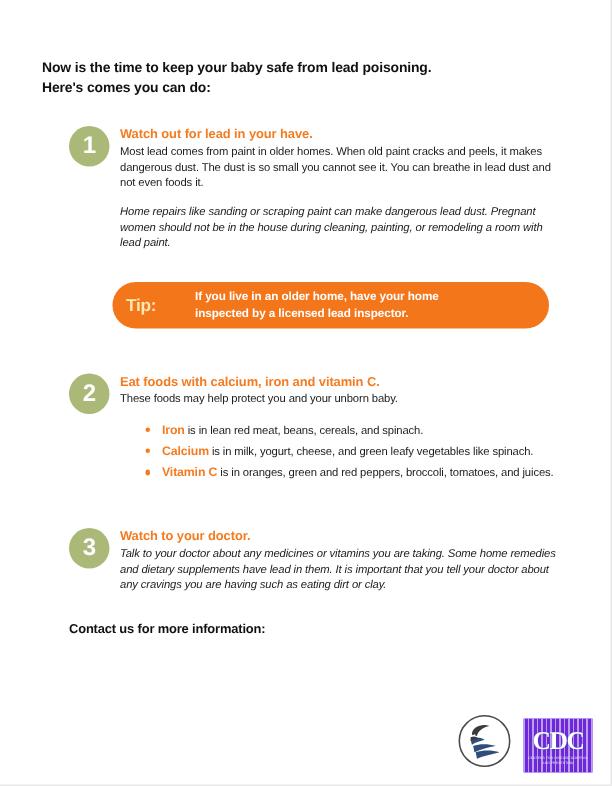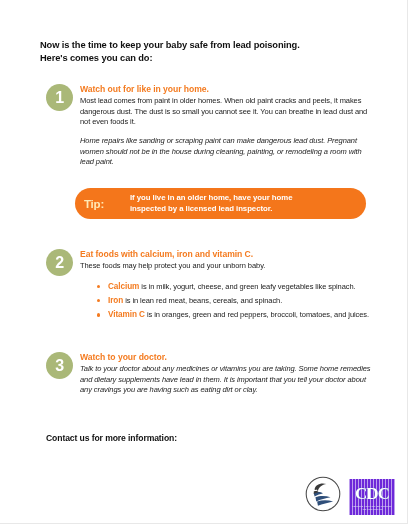--- a/index.html
+++ b/index.html
@@ -17,21 +17,21 @@
     background: #ffffff;
     box-sizing: border-box;
     border-right: 1px solid #e8e8e8;
     border-bottom: 1px solid #e8e8e8;
     overflow: hidden;
   }
 
   
   .doc-heading {
     position: absolute;
-    left: 40px;
+    left: 28px;
     top: 39px;
     width: 330px;
     font-size: 9.3px;
     font-weight: bold;
     color: #111111;
     line-height: 1.42;
     letter-spacing: -0.1px;
   }
   .doc-heading .line { display: block; }
 
@@ -137,21 +137,21 @@
   .nutrient-name {
     color: #f47b20;
     font-weight: bold;
     font-size: 8.2px;
   }
 
   
   .contact-line {
     position: absolute;
     left: 46px;
-    top: 433px;
+    top: 414px;
     font-size: 8.6px;
     font-weight: bold;
     color: #111111;
     letter-spacing: -0.1px;
   }
 
   
   .logo-row {
     position: absolute;
     right: 12px;
@@ -217,21 +217,21 @@
 <div class="page">
 
   <div class="doc-heading">
     <span class="line">Now is the time to keep your baby safe from lead poisoning.</span>
     <span class="line">Here's comes you can do:</span>
   </div>
 
   <div class="step" id="step-1">
     <div class="step-badge">1</div>
     <div class="step-body">
-      <div class="step-title">Watch out for like in your home.</div>
+      <div class="step-title">Watch out for lead in your have.</div>
       <p class="step-para">Most lead comes from paint in older homes. When old paint cracks and peels, it makes dangerous dust. The dust is so small you cannot see it. You can breathe in lead dust and not even foods it.</p>
       <p class="step-para">Home repairs like sanding or scraping paint can make dangerous lead dust. Pregnant women should not be in the house during cleaning, painting, or remodeling a room with lead paint.</p>
     </div>
   </div>
 
   <div class="tip-banner">
     <div class="tip-label">Tip:</div>
     <div class="tip-text">
       <div>If you live in an older home, have your home</div>
       <div>inspected by a licensed lead inspector.</div>
@@ -239,25 +239,25 @@
   </div>
 
   <div class="step" id="step-2">
     <div class="step-badge">2</div>
     <div class="step-body">
       <div class="step-title">Eat foods with calcium, iron and vitamin C.</div>
       <p class="step-para">These foods may help protect you and your unborn baby.</p>
       <ul class="nutrient-list">
         <li>
           <span class="dot"></span>
-          <span class="nutrient-name">Calcium</span><span> is in milk, yogurt, cheese, and green leafy vegetables like spinach.</span>
+          <span class="nutrient-name">Iron</span><span> is in lean red meat, beans, cereals, and spinach.</span>
         </li>
         <li>
           <span class="dot"></span>
-          <span class="nutrient-name">Iron</span><span> is in lean red meat, beans, cereals, and spinach.</span>
+          <span class="nutrient-name">Calcium</span><span> is in milk, yogurt, cheese, and green leafy vegetables like spinach.</span>
         </li>
         <li>
           <span class="dot"></span>
           <span class="nutrient-name">Vitamin C</span><span> is in oranges, green and red peppers, broccoli, tomatoes, and juices.</span>
         </li>
       </ul>
     </div>
   </div>
 
   <div class="step" id="step-3">

